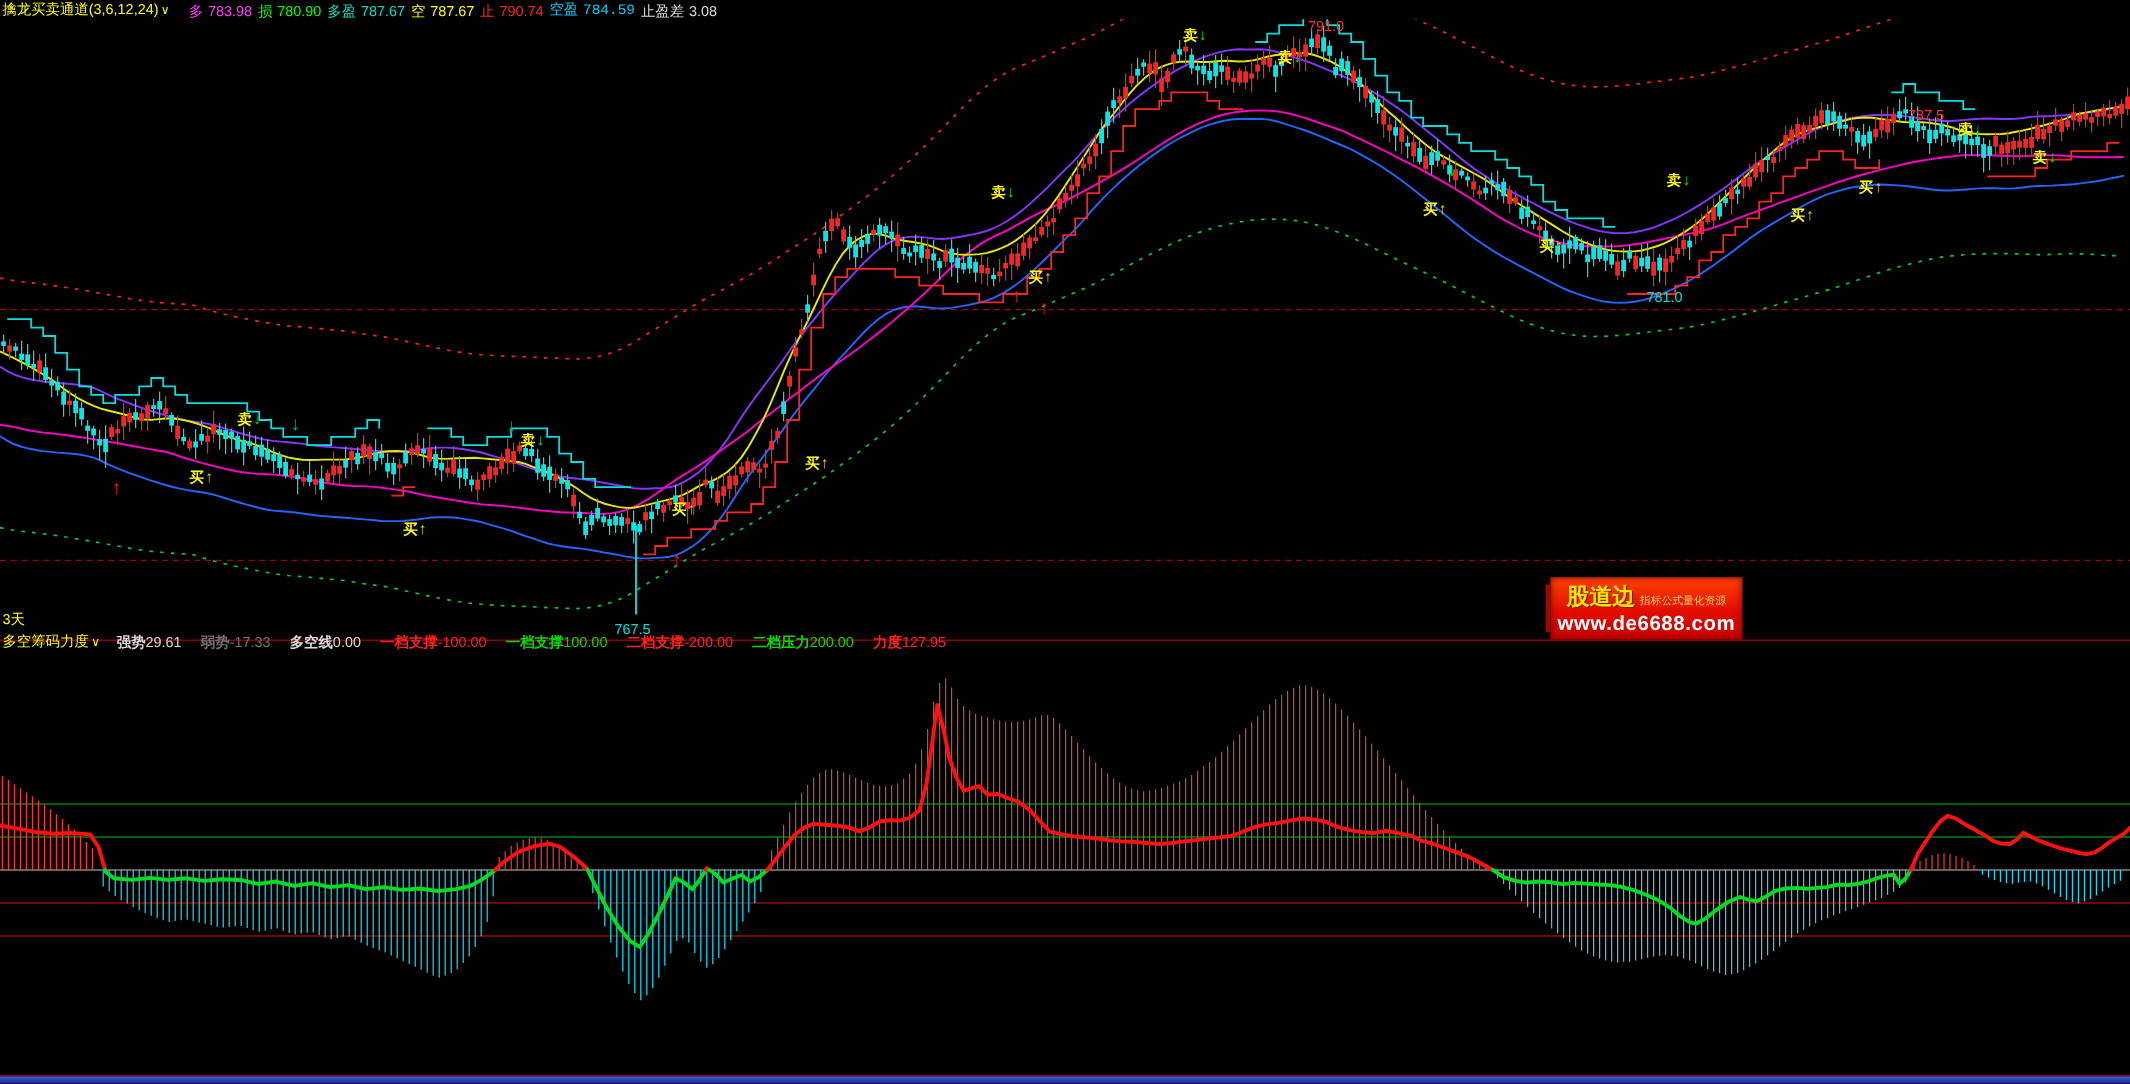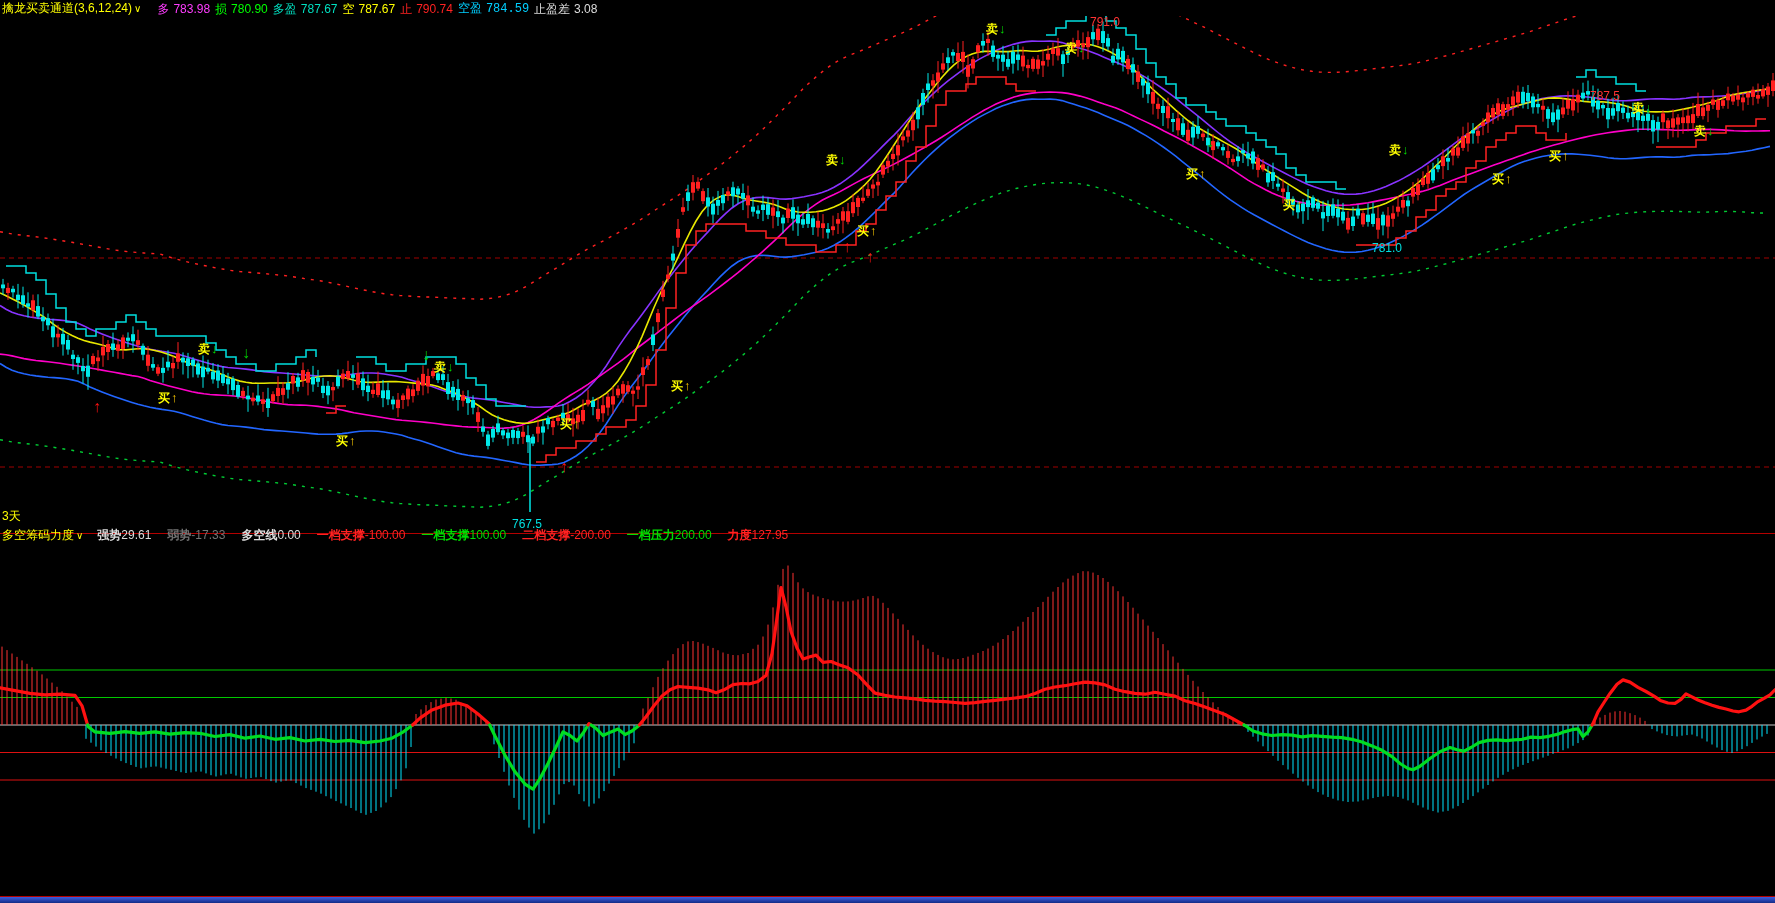--- a/index.html
+++ b/index.html
@@ -864,21 +864,21 @@
     <span class="it">
       <span style="color:#ffff00">多空筹码力度</span><span class="drop">∨</span>
     </span>
     <span id="ind-items" style="display: inline-flex; gap: 16px;">
         <span class="it" style="color: rgb(220, 220, 220);"><b>强势</b>29.61</span>
         <span class="it" style="color: #737373;"><b>弱势</b>-17.33</span>
         <span class="it" style="color: rgb(220, 220, 220);"><b>多空线</b>0.00</span>
         <span class="it" style="color: rgb(255, 34, 34);"><b>一档支撑</b>-100.00</span>
         <span class="it" style="color: rgb(0, 221, 0);"><b>一档支撑</b>100.00</span>
         <span class="it" style="color: rgb(255, 34, 34);"><b>二档支撑</b>-200.00</span>
-        <span class="it" style="color: rgb(0, 221, 0);"><b>一档压力</b>200.00</span>
+        <span class="it" style="color: rgb(0, 221, 0);"><b>二档压力</b>200.00</span>
         <span class="it" style="color: rgb(255, 34, 34);"><b>力度</b>127.95</span>
       </span>
   </div>
 
   <svg id="indsvg" width="1775" height="345" viewBox="0 551 1775 345">
       <rect x="0" y="551" width="1775" height="345" fill="#000"></rect>
       <line x1="0" y1="670.0" x2="1775" y2="670.0" stroke="#00c800" stroke-width="1"></line>
       <line x1="0" y1="697.5" x2="1775" y2="697.5" stroke="#00c800" stroke-width="1"></line>
       <line x1="0" y1="725.0" x2="1775" y2="725.0" stroke="#c8c8c8" stroke-width="1"></line>
       <line x1="0" y1="752.5" x2="1775" y2="752.5" stroke="#dd1111" stroke-width="1"></line>
@@ -1237,16 +1237,24 @@
       <path d="M87.6,725L88,726.4L95,731.9L110,733.3L125,731.6L140,733.3L155,731.9L170,734.1L185,732.7L200,733.3L215,736.5L230,734.6L245,738.2L260,736.0L275,739.3L290,737.6L305,741.0L320,739.3L335,741.5L350,740.4L365,742.6L380,741.0L392,738.2L402,732.7L412,725.5L412.6,725" fill="none" stroke="#00dd22" stroke-width="3.2" stroke-linejoin="round" stroke-linecap="round"></path>
       <path d="M412.6,725L420,718.1L432,709.9L445,705.2L458,703.0L467,705.8L478,714.0L489,723.6L489.7,725" fill="none" stroke="#ff1111" stroke-width="3.2" stroke-linejoin="round" stroke-linecap="round"></path>
       <path d="M489.7,725L495,736.0L505,755.3L515,771.8L525,784.1L533,789.1L540,778.6L548,763.5L556,747.0L563,731.9L570,735.5L577,741.0L583,733.3L588.1,725" fill="none" stroke="#00dd22" stroke-width="3.2" stroke-linejoin="round" stroke-linecap="round"></path>
       <path d="M588.1,725L589,723.6L591.1,725" fill="none" stroke="#ff1111" stroke-width="3.2" stroke-linejoin="round" stroke-linecap="round"></path>
       <path d="M591.1,725L596,728.3L603,735.5L611,731.9L618,729.1L625,734.6L632,731.0L639,725.5L639.4,725" fill="none" stroke="#00dd22" stroke-width="3.2" stroke-linejoin="round" stroke-linecap="round"></path>
       <path d="M639.4,725L646,716.8L654,705.8L662,696.1L670,689.8L678,686.5L688,687.3L698,688.1L708,689.8L716,692.8L724,689.8L733,684.6L742,683.5L750,683.8L758,681.5L766,675.5L772,653.5L777,617.8L781,587.5L786,606.8L791,631.5L797,648.0L803,659.0L810,656.8L816,655.1L823,662.3L831,661.5L839,664.8L848,667.8L858,675.0L866,683.8L875,693.1L885,695.3L895,697.0L905,697.8L915,698.9L925,700.3L935,701.1L945,701.6L955,702.5L965,703.3L975,702.7L985,701.4L995,700.3L1005,699.1L1015,698.0L1025,696.7L1035,693.4L1045,689.3L1055,687.0L1065,685.7L1075,683.8L1085,682.1L1095,682.9L1105,684.9L1115,689.3L1125,691.7L1135,693.4L1145,694.2L1155,692.3L1165,694.2L1175,696.1L1185,700.8L1195,703.5L1205,707.1L1215,710.7L1225,714.5L1235,720.0L1244.0,725" fill="none" stroke="#ff1111" stroke-width="3.2" stroke-linejoin="round" stroke-linecap="round"></path>
       <path d="M1244.0,725L1245,725.5L1253,731.0L1262,733.8L1272,735.5L1282,734.6L1292,735.2L1302,736.8L1312,735.7L1322,736.3L1332,737.1L1342,737.6L1352,739.3L1362,742.0L1372,745.9L1382,750.3L1392,756.6L1400,763.5L1408,768.5L1413,769.8L1420,766.3L1430,758.5L1440,751.7L1450,747.5L1457,749.8L1464,751.1L1471,747.5L1479,742.6L1488,740.4L1497,739.9L1506,740.7L1514,739.9L1522,739.3L1531,737.1L1540,737.6L1549,736.3L1557,734.4L1565,731.6L1572,729.7L1578,728.9L1583,736.5L1588,731.9L1592.2,725" fill="none" stroke="#00dd22" stroke-width="3.2" stroke-linejoin="round" stroke-linecap="round"></path>
       <path d="M1592.2,725L1593,723.6L1598,711.8L1604,702.5L1610,693.4L1617,684.3L1623,679.9L1630,682.1L1638,687.3L1646,691.5L1654,696.1L1661,700.8L1668,703.0L1675,703.3L1681,699.4L1686,693.9L1691,696.4L1698,700.0L1705,702.7L1712,705.2L1719,707.4L1726,709.0L1733,711.0L1739,711.8L1746,710.1L1752,706.3L1758,701.6L1764,698.3L1770,694.8L1775,689.8" fill="none" stroke="#ff1111" stroke-width="3.2" stroke-linejoin="round" stroke-linecap="round"></path>
     </svg>
 
+  <div class="wm">
+    <div class="notch"></div>
+    <div class="row1">
+      <span class="brand">股道边</span>
+      <span class="tag">指标公式量化资源</span>
+    </div>
+    <div class="url">www.de6688.com</div>
+  </div>
 
   <div class="sepline" style="top:896px"></div>
   <div class="botband"></div>
 </div>
 
 </body></html>

